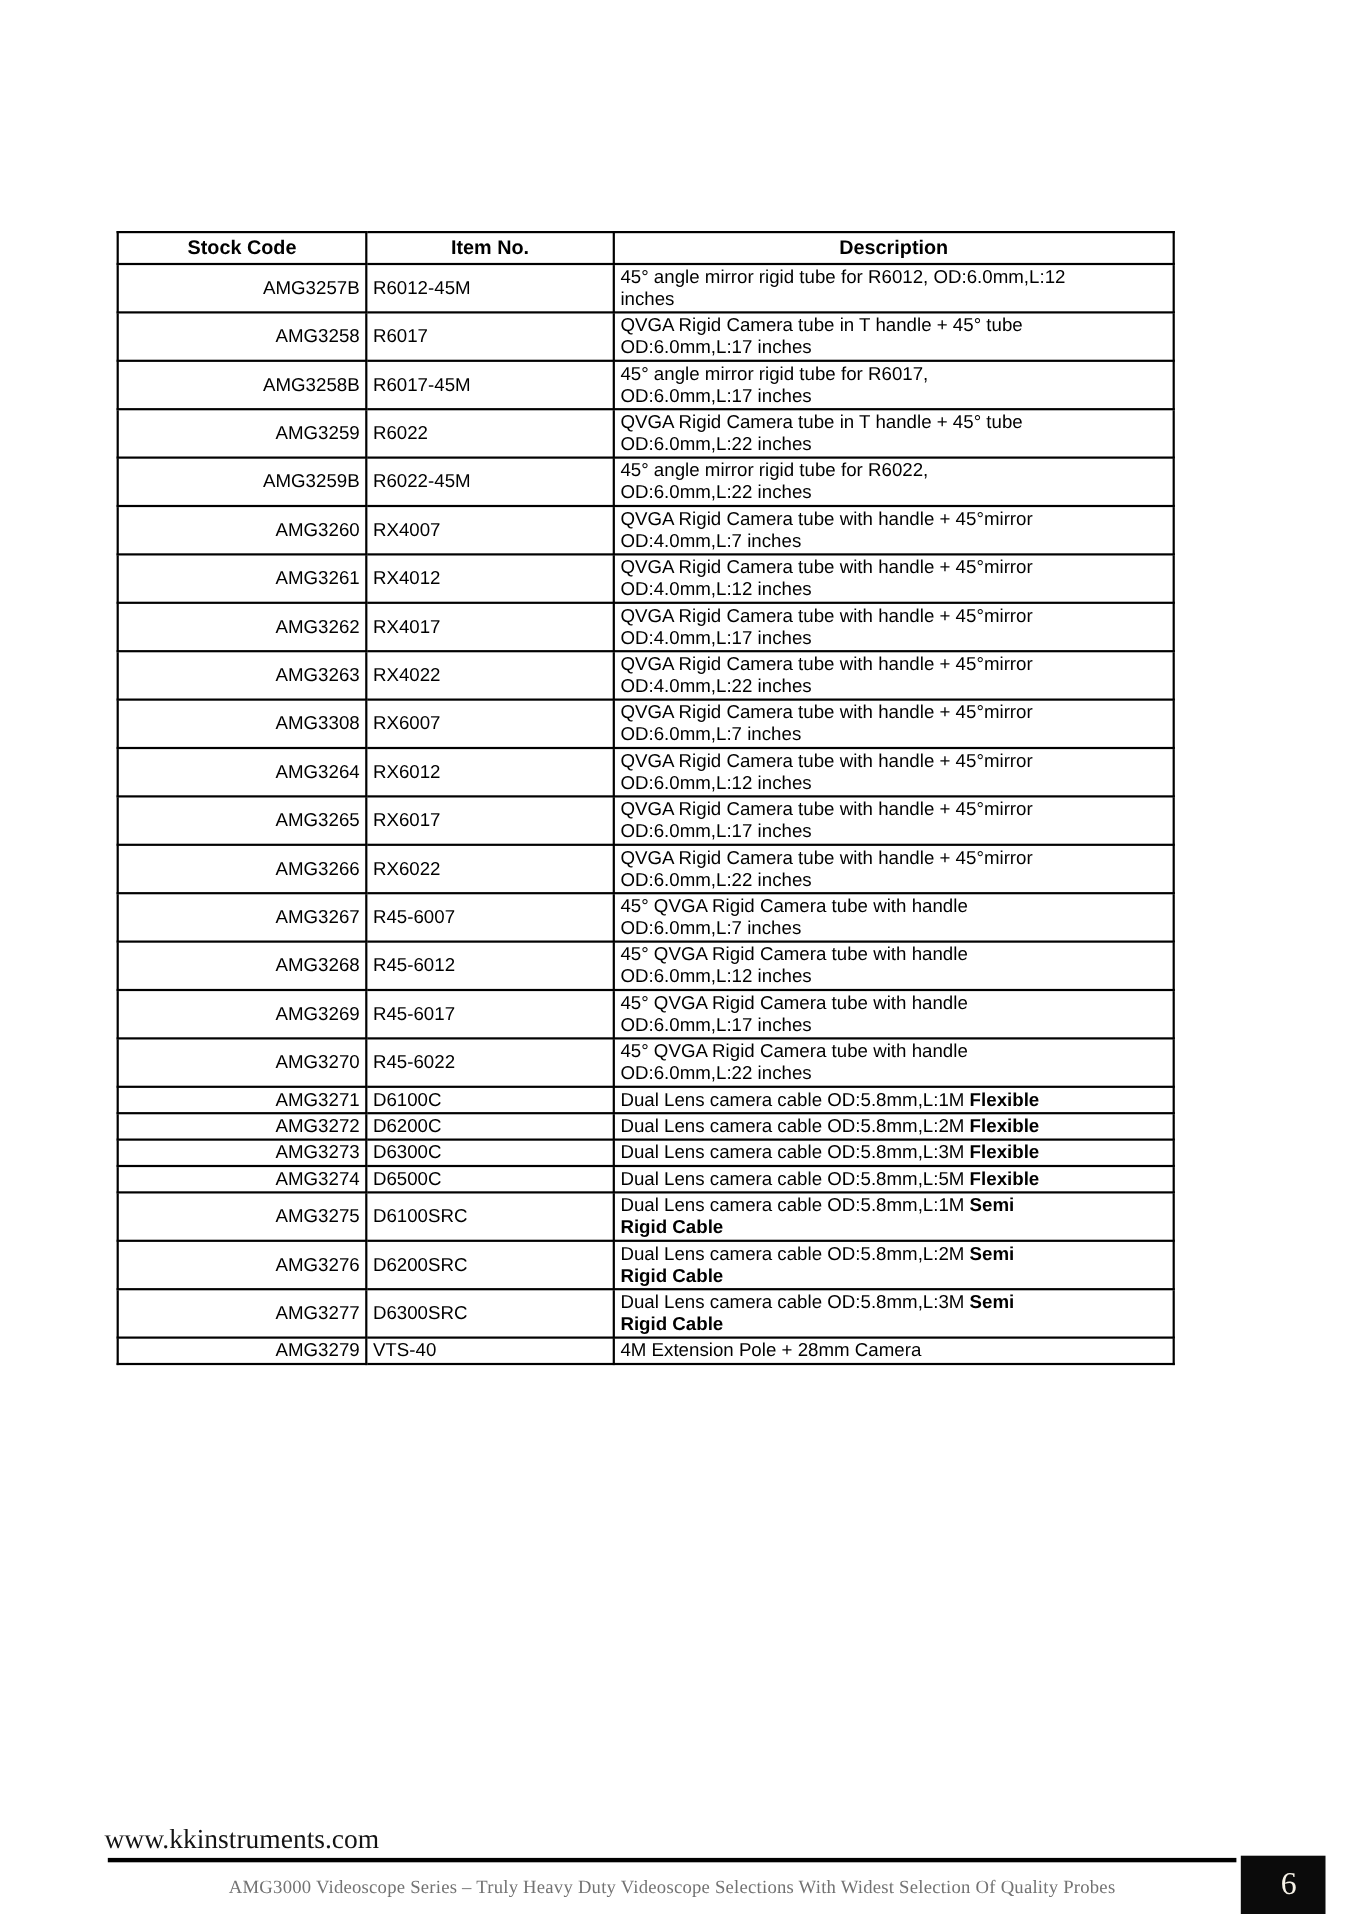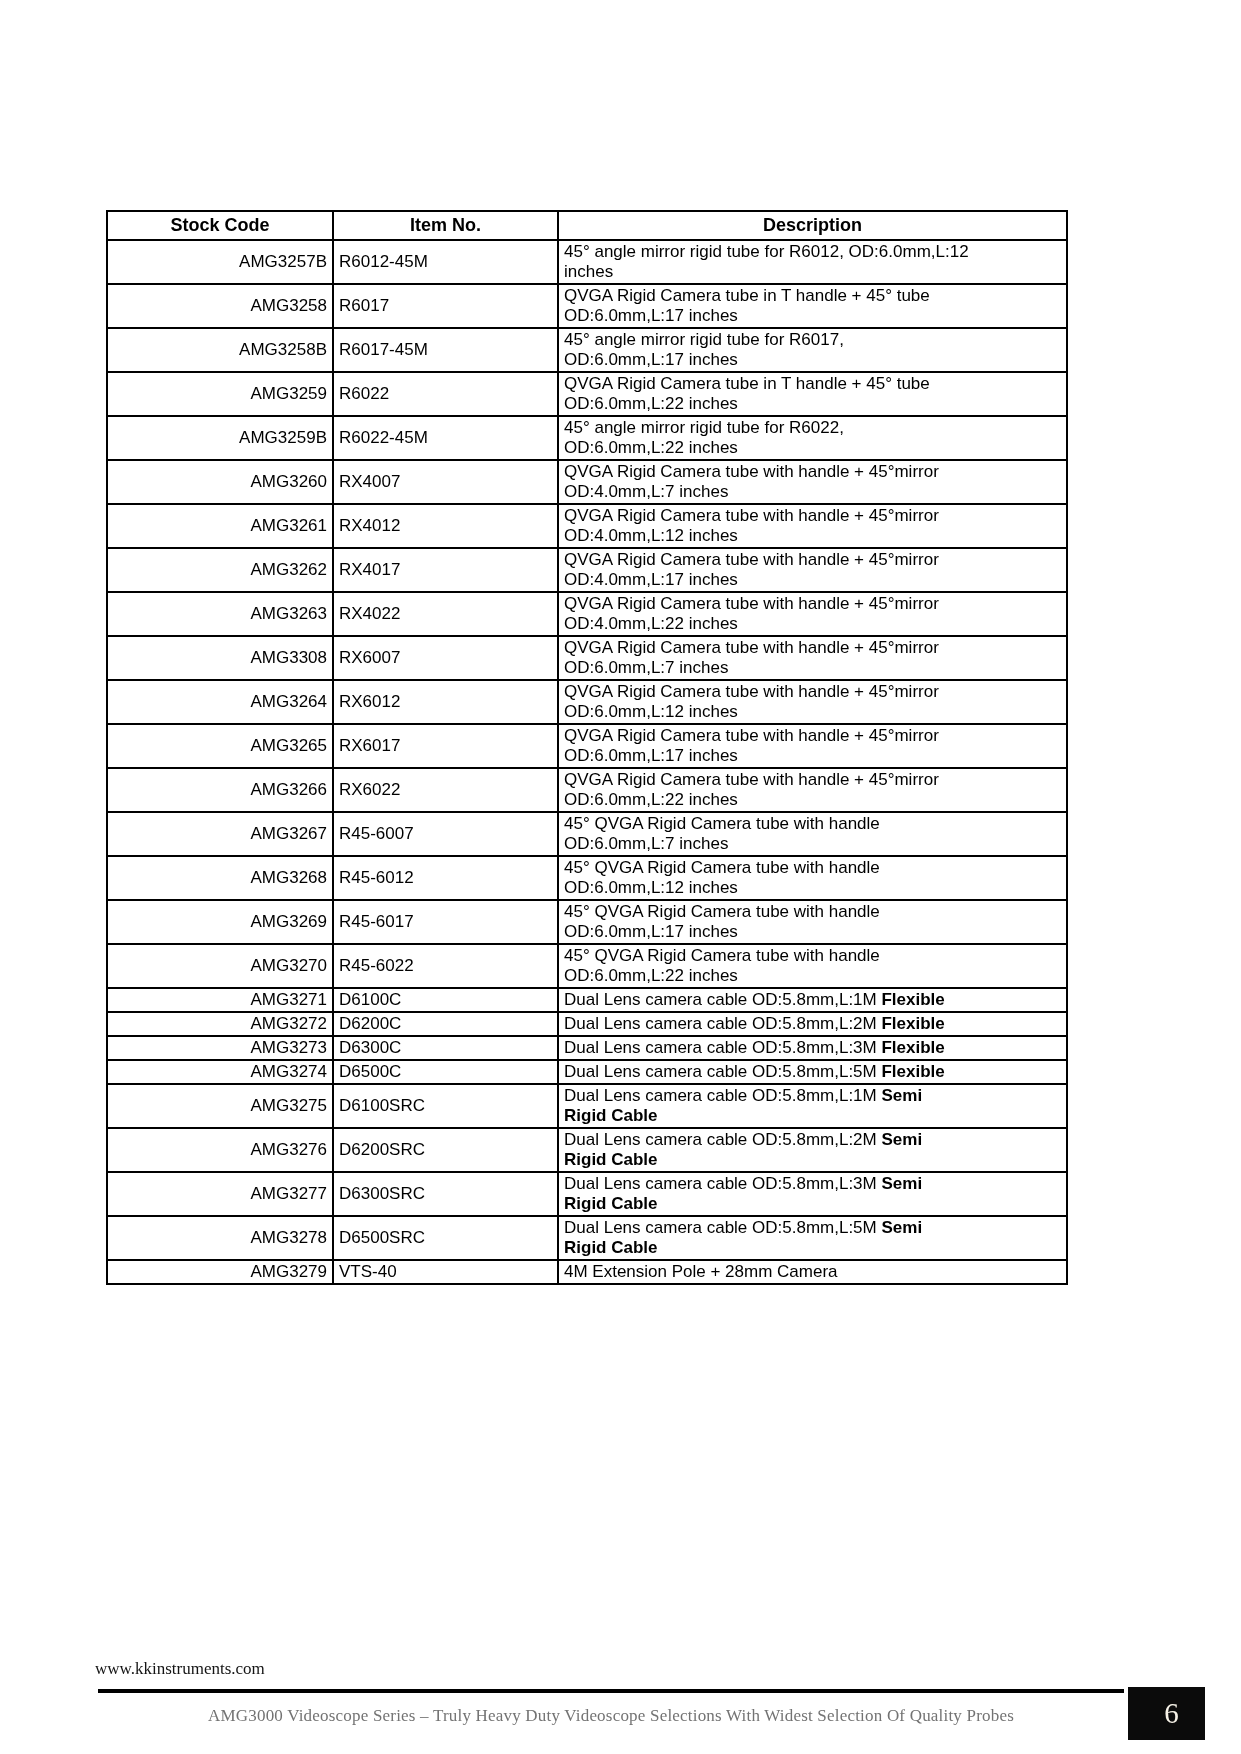--- a/index.html
+++ b/index.html
@@ -47,21 +47,21 @@
   .col-item  { width: 215px; vertical-align: middle; text-align: left; }
   .col-desc  { width: 499px; vertical-align: top;    text-align: left; }
   .col-desc b { font-weight: bold; }
 
   
   .website {
     position: absolute;
     left: 95px;
     top: 1659px;
     font-family: "Liberation Serif", serif;
-    font-size: 17px;
+    font-size: 25px;
     color: #141414;
   }
   .footer-rule {
     position: absolute;
     left: 98px;
     top: 1689px;
     width: 1026px;
     height: 4px;
     background: #000000;
   }
@@ -220,25 +220,20 @@
         <td class="col-stock">AMG3276</td>
         <td class="col-item">D6200SRC</td>
         <td class="col-desc">Dual Lens camera cable OD:5.8mm,L:2M <b>Semi</b><br><b>Rigid Cable</b></td>
       </tr>
       <tr>
         <td class="col-stock">AMG3277</td>
         <td class="col-item">D6300SRC</td>
         <td class="col-desc">Dual Lens camera cable OD:5.8mm,L:3M <b>Semi</b><br><b>Rigid Cable</b></td>
       </tr>
       <tr>
-        <td class="col-stock">AMG3278</td>
-        <td class="col-item">D6500SRC</td>
-        <td class="col-desc">Dual Lens camera cable OD:5.8mm,L:5M <b>Semi</b><br><b>Rigid Cable</b></td>
-      </tr>
-      <tr>
         <td class="col-stock">AMG3279</td>
         <td class="col-item">VTS-40</td>
         <td class="col-desc">4M Extension Pole + 28mm Camera</td>
       </tr>
     </tbody>
 </table>
 
 <div class="website">www.kkinstruments.com</div>
 <div class="footer-rule"></div>
 <div class="footer-tagline">AMG3000 Videoscope Series – Truly Heavy Duty Videoscope Selections With Widest Selection Of Quality Probes</div>

